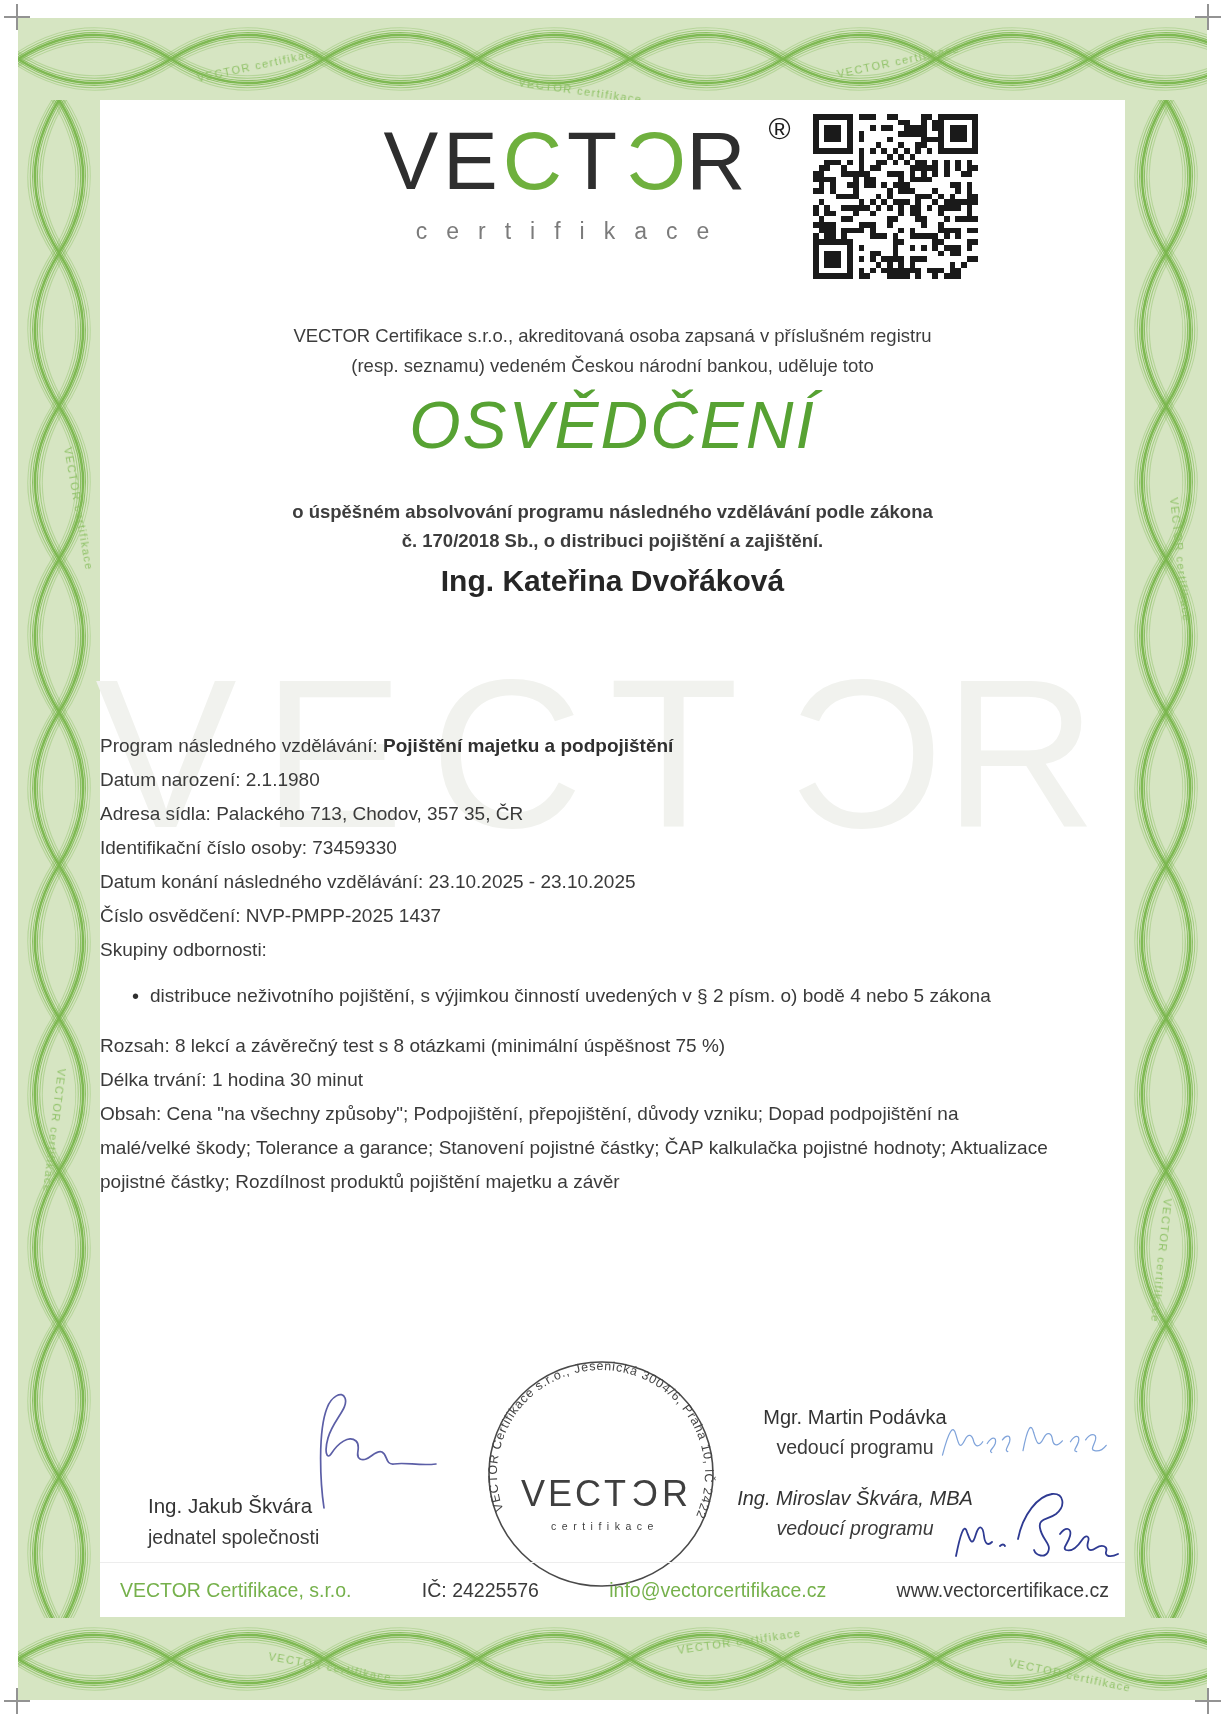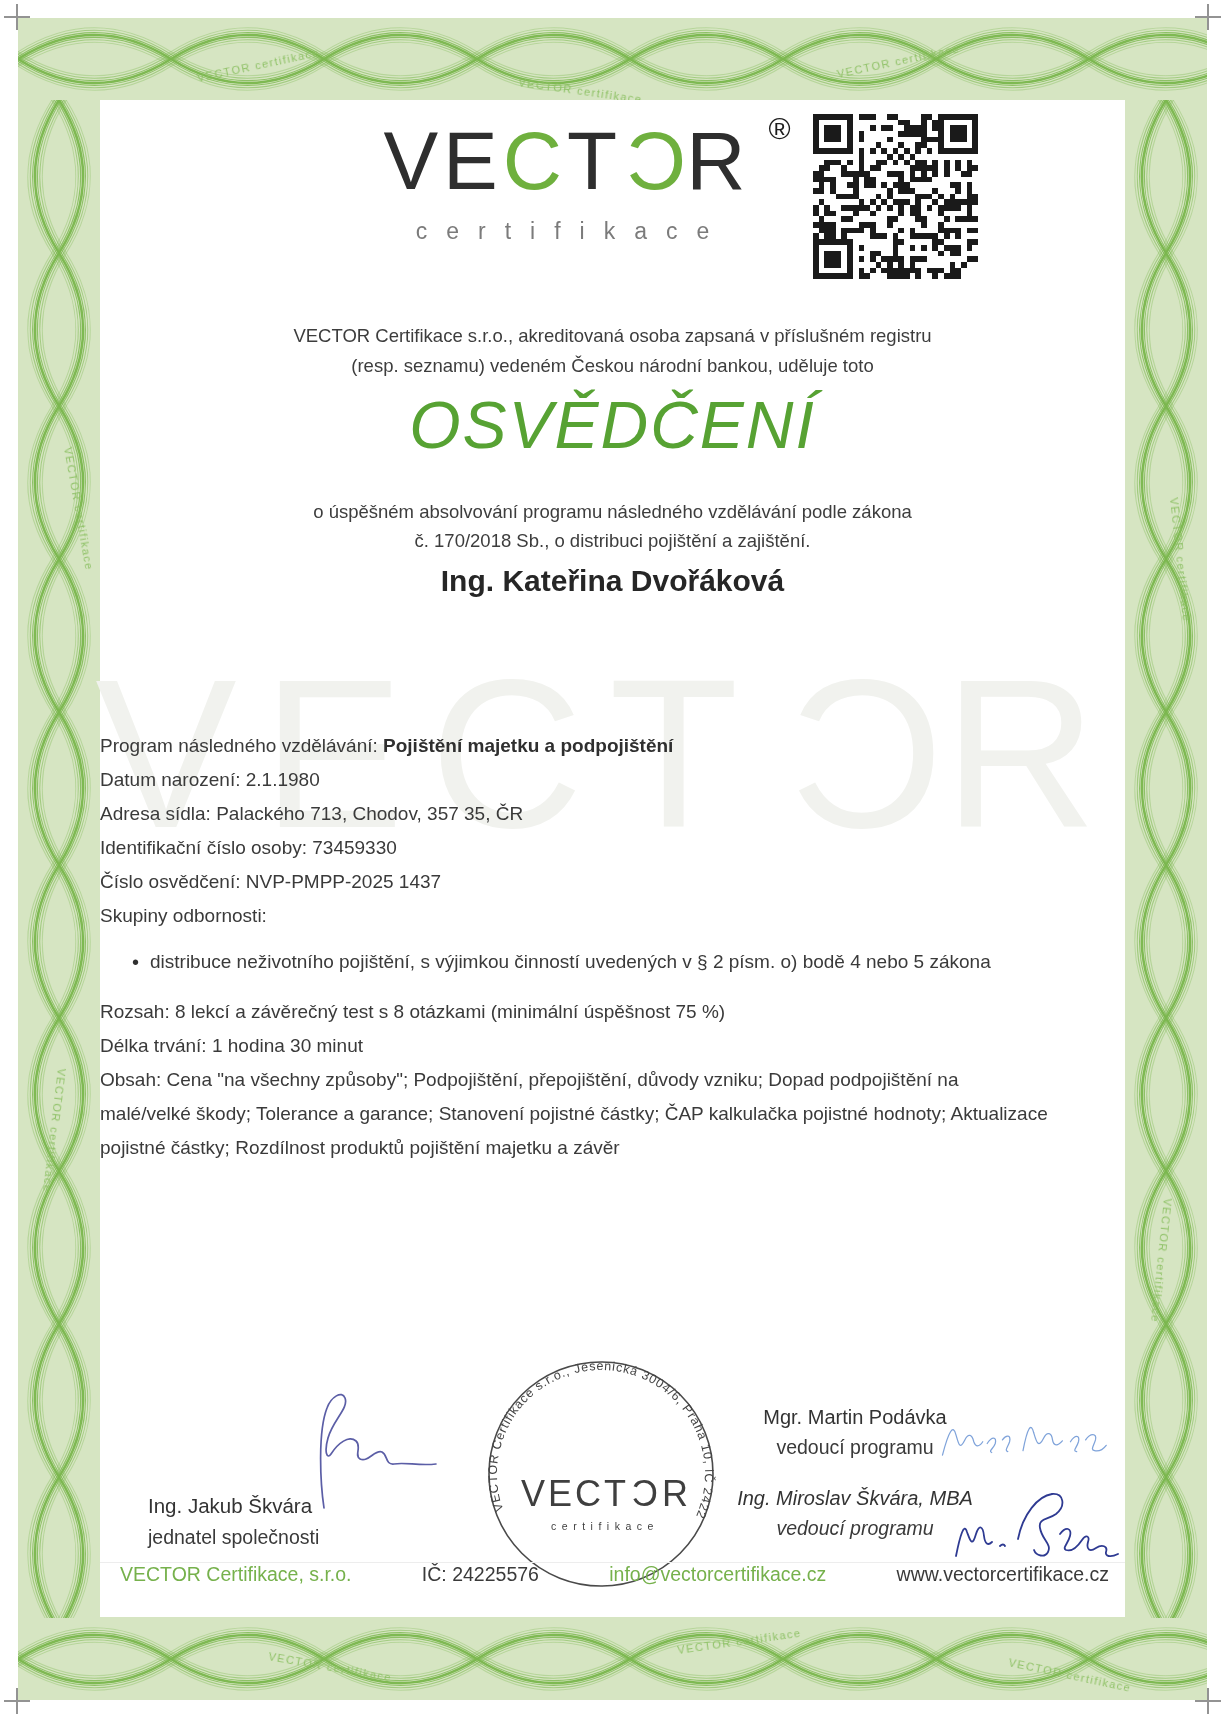--- a/index.html
+++ b/index.html
@@ -27,21 +27,21 @@
              color:#2e2e2e;font-weight:400;}
   .logo-word .lg{color:#6fb03e;}
   .logo-word .reg{position:absolute;right:-40px;top:-6px;font-size:30px;letter-spacing:0;color:#1d1d1d;}
   .logo-tagline{margin-top:16px;font-size:23px;letter-spacing:19px;color:#7b7b7b;padding-left:10px;}
   
   .qr{left:713px;top:14px;position:absolute;z-index:1;}
   
   .intro{left:0;top:221px;width:100%;text-align:center;font-size:18.5px;line-height:30px;color:#3d3d3d;}
   .cert-title{left:0;top:284px;width:100%;text-align:center;font-size:66px;line-height:1.25;
               letter-spacing:2px;color:#57a233;font-weight:400;font-style:italic;}
-  .subtitle{left:0;top:397px;width:100%;text-align:center;font-size:18.5px;line-height:29px;color:#3d3d3d;}
+  .subtitle{left:0;top:397px;width:100%;text-align:center;font-size:18.5px;line-height:29px;color:#3d3d3d;font-weight:bold;}
   .recipient{left:0;top:452px;width:100%;text-align:center;font-size:30px;line-height:58px;
              font-weight:700;color:#262626;}
   
   .details{left:0;top:629px;width:952px;font-size:19px;color:#3a3a3a;}
   .details .row{line-height:34px;}
   .details b{font-weight:700;color:#2f2f2f;}
   .bullet-item{position:relative;margin-top:14px;margin-bottom:4px;padding-left:50px;line-height:30px;}
   .bullet-item::before{content:"\2022";position:absolute;left:32px;top:0;font-size:20px;color:#2f2f2f;}
   .mt{margin-top:18px;}
   .obsah{line-height:34px;}
@@ -49,21 +49,21 @@
   .sig-left{left:48px;top:1394px;width:250px;text-align:left;font-size:20.5px;color:#333;}
   .sig-left .role{font-size:19.5px;margin-top:8px;color:#3a3a3a;}
   .sig-left-svg{position:absolute;left:186px;top:1286px;z-index:2;}
   .sig-right{left:600px;top:1306px;width:310px;text-align:center;font-size:20px;color:#333;}
   .sig-right .role{font-size:19.5px;margin-top:7px;color:#3a3a3a;}
   .sig-right .block2{margin-top:28px;font-style:italic;}
   .sig-martin{position:absolute;left:838px;top:1312px;z-index:2;}
   .sig-miroslav{position:absolute;left:848px;top:1384px;z-index:2;}
   .stamp{position:absolute;left:381px;top:1254px;z-index:1;}
   
-  .footer{left:0;top:1462px;width:1025px;border-top:1px solid #ededed;
+  .footer{left:0;top:1462px;width:1025px;border-top:1px solid #ededed;padding-top:16px;
           display:flex;justify-content:space-between;align-items:baseline;font-size:19.5px;
           box-sizing:border-box;padding-left:20px;padding-right:16px;}
   .footer .green{color:#76b14c;}
   .footer .dark{color:#3a3a3a;}
 </style>
 </head>
 <body>
 
 <div class="page">
 
@@ -539,20 +539,21 @@
       <div>č. 170/2018 Sb., o distribuci pojištění a zajištění.</div>
     </div>
 
     <div class="layer recipient">Ing. Kateřina Dvořáková</div>
 
     <div class="layer details">
       <div class="row"><span>Program následného vzdělávání: </span><b>Pojištění majetku a podpojištění</b></div>
       <div class="row">Datum narození: 2.1.1980</div>
       <div class="row">Adresa sídla: Palackého 713, Chodov, 357 35, ČR</div>
       <div class="row">Identifikační číslo osoby: 73459330</div>
+      <div class="row">Datum konání následného vzdělávání: 23.10.2025 - 23.10.2025</div>
       <div class="row">Číslo osvědčení: NVP-PMPP-2025 1437</div>
       <div class="row">Skupiny odbornosti:</div>
       <div class="bullet-item">distribuce neživotního pojištění, s výjimkou činností uvedených v § 2 písm. o) bodě 4 nebo 5 zákona</div>
       <div class="row mt">Rozsah: 8 lekcí a závěrečný test s 8 otázkami (minimální úspěšnost 75 %)</div>
       <div class="row">Délka trvání: 1 hodina 30 minut</div>
       <div class="obsah">Obsah: Cena "na všechny způsoby"; Podpojištění, přepojištění, důvody vzniku; Dopad podpojištění na malé/velké škody; Tolerance a garance; Stanovení pojistné částky; ČAP kalkulačka pojistné hodnoty; Aktualizace pojistné částky; Rozdílnost produktů pojištění majetku a závěr</div>
     </div>
 
     <svg class="sig-left-svg" width="160" height="125" viewBox="0 0 150 125">
       <path d="M33,122 C29,95 27,45 36,22 C40,11 51,4 54,12 C58,22 42,34 37,52 C33,66 36,74 40,68 C47,57 58,49 65,55 C71,60 63,70 69,73 C77,77 84,63 91,66 C97,69 94,79 103,78 C114,76 128,80 145,78" fill="none" stroke="#5b5ea6" stroke-width="1.7" stroke-linecap="round"></path>

